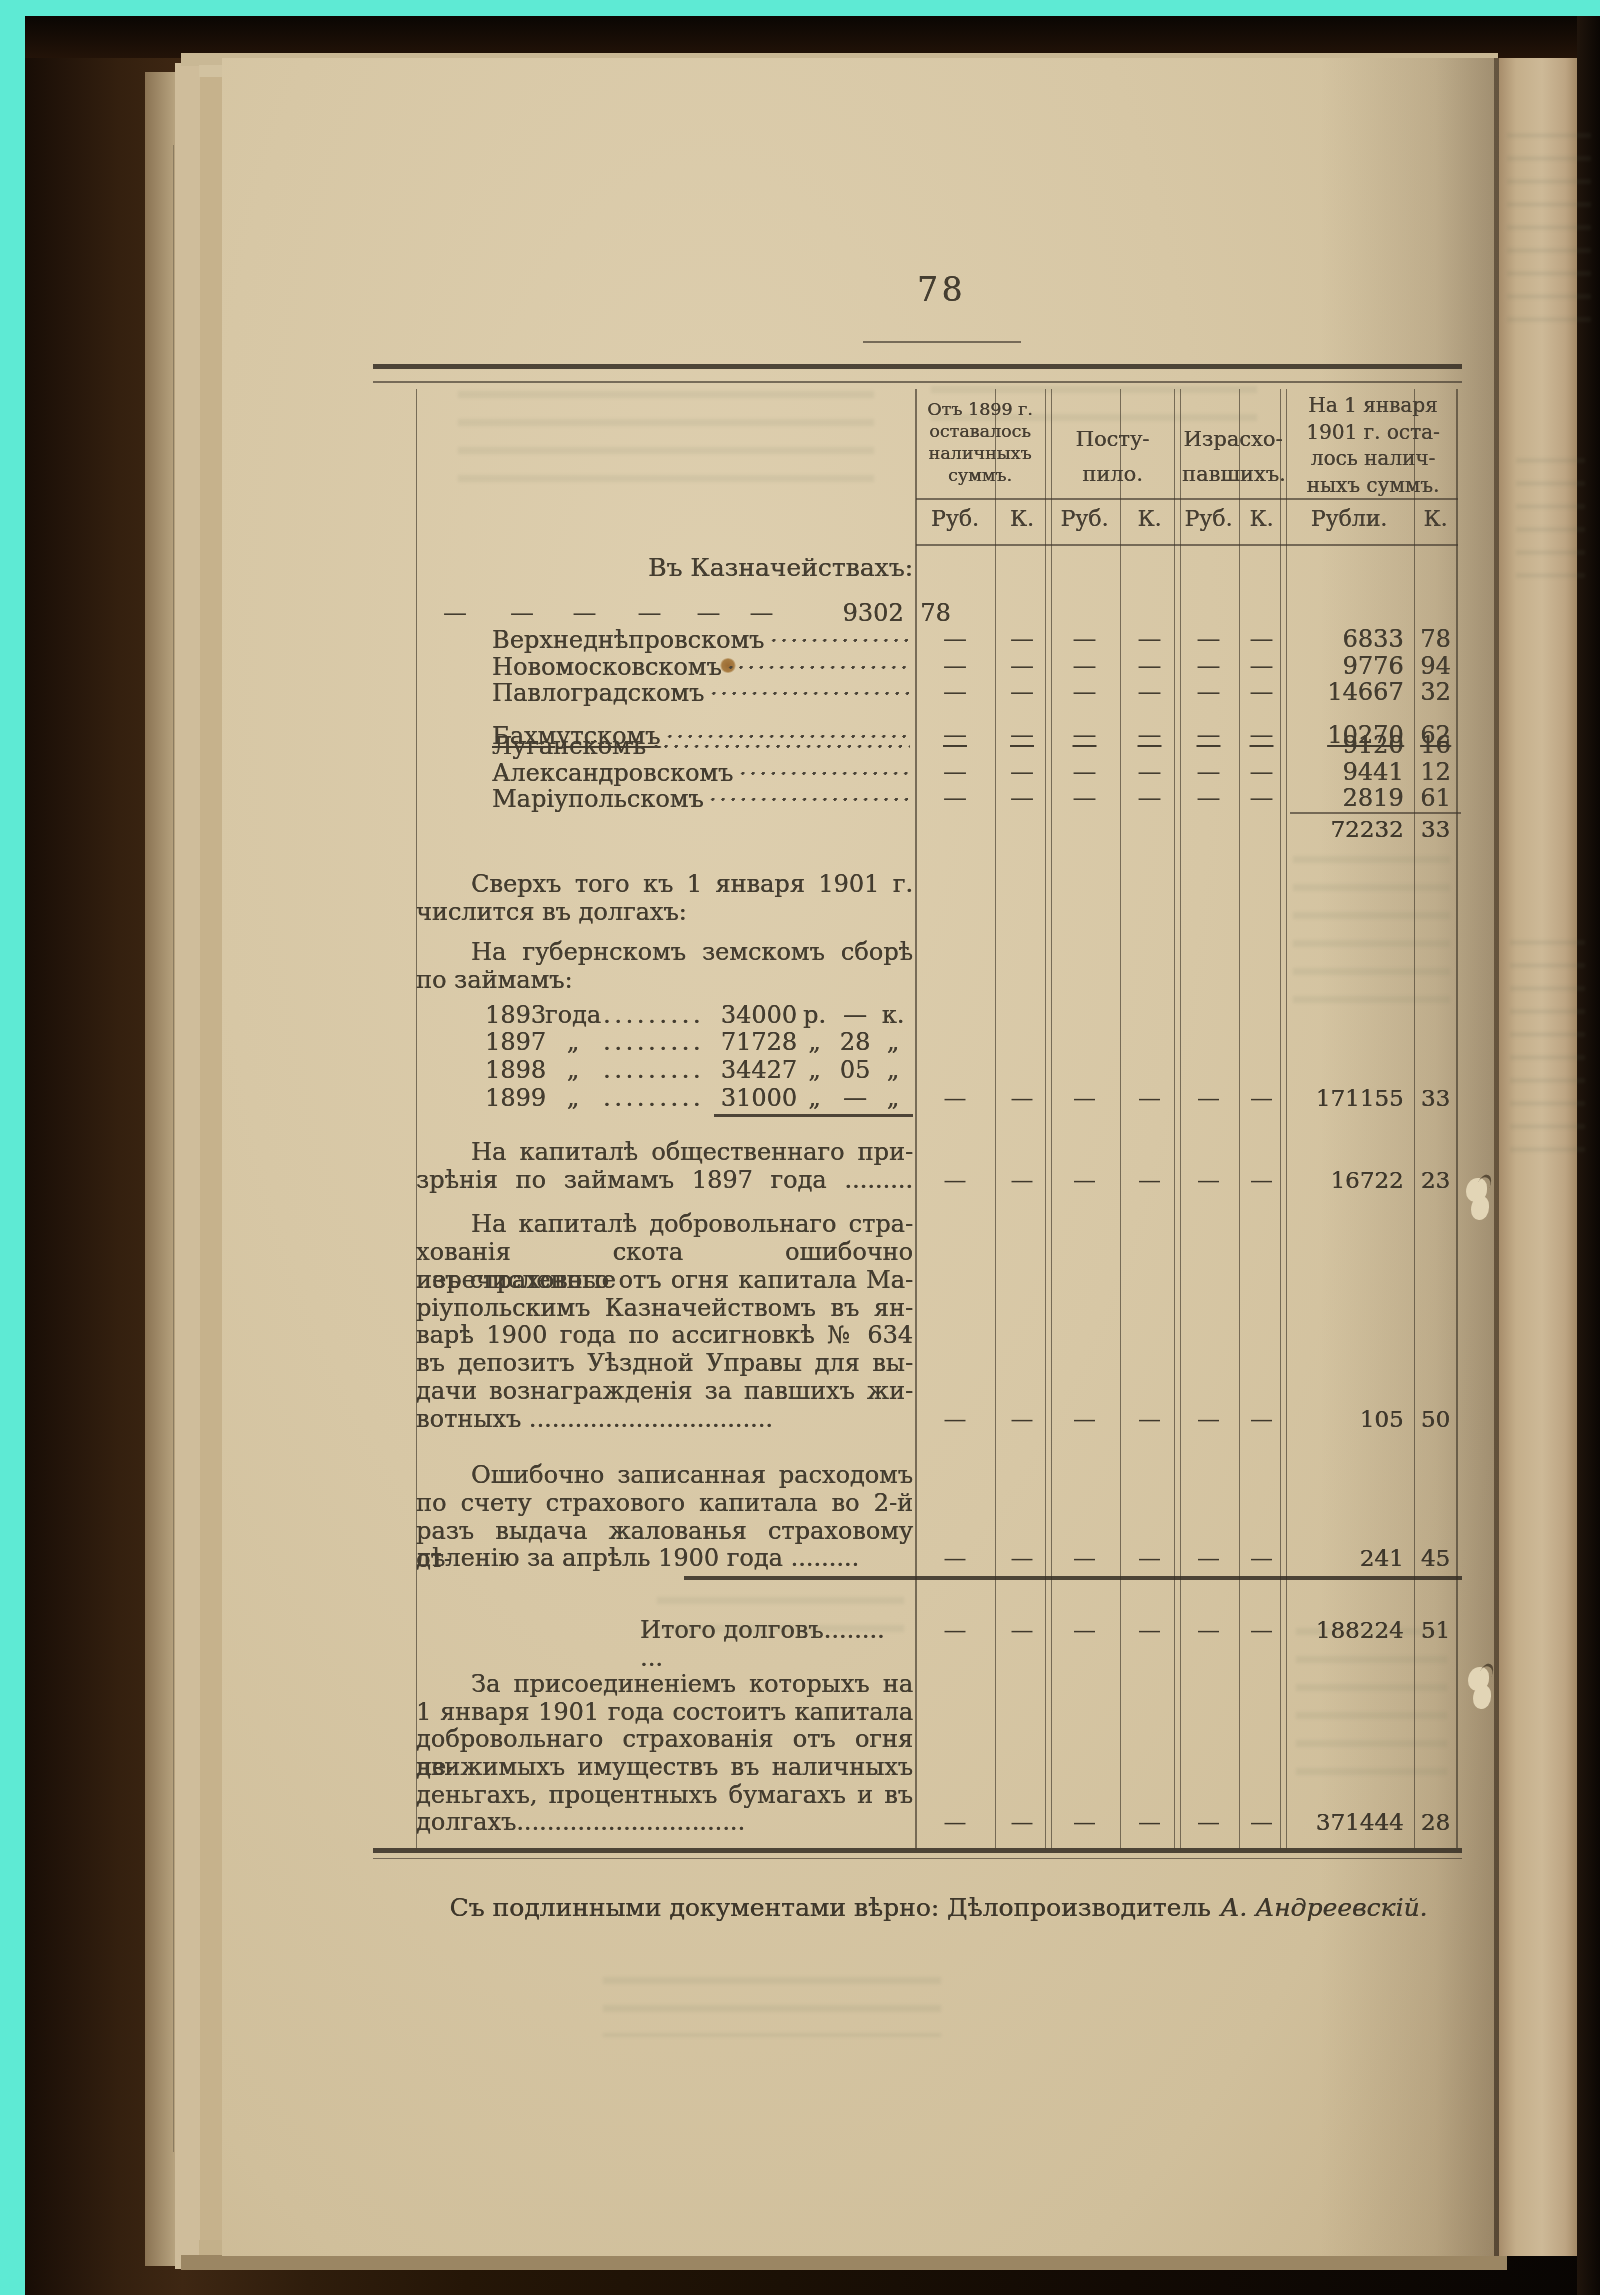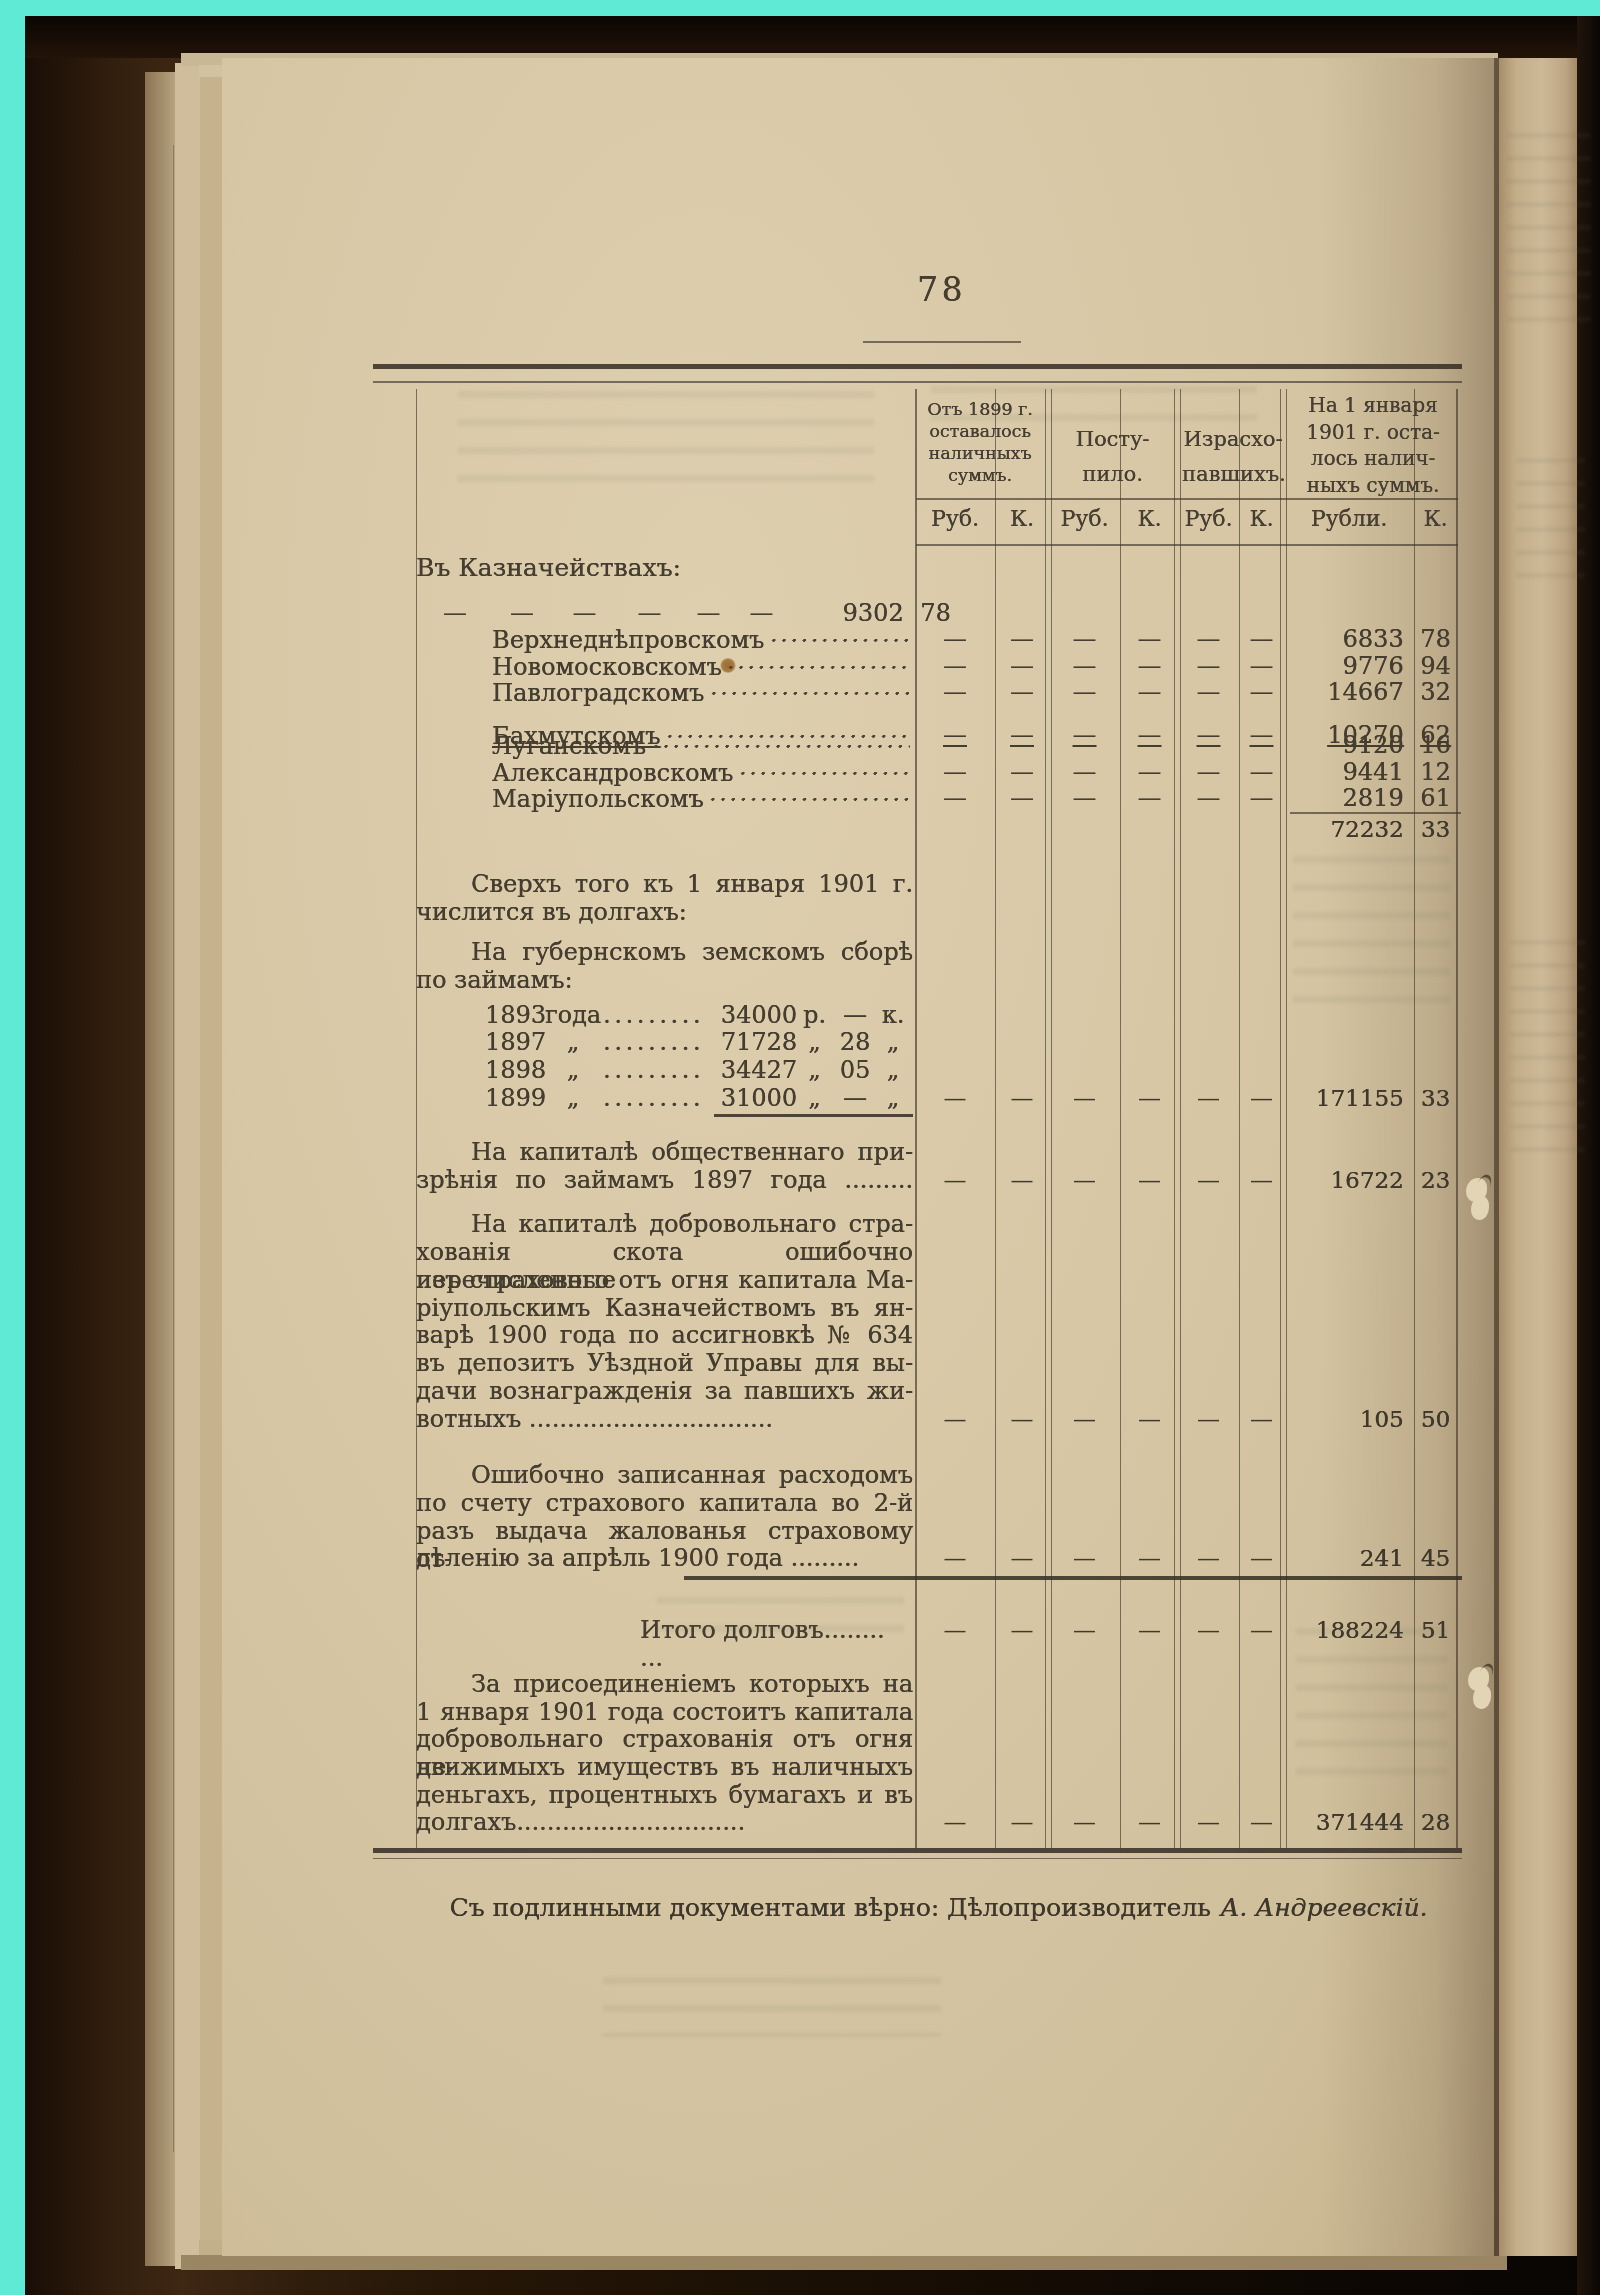--- a/index.html
+++ b/index.html
@@ -178,21 +178,21 @@
     <div class="cell w1 ink">Руб.</div>
     <div class="cell w2 ink">К.</div>
     <div class="cell w3 ink">Руб.</div>
     <div class="cell w4 ink">К.</div>
     <div class="cell w5 ink">Руб.</div>
     <div class="cell w6 ink">К.</div>
     <div class="cell w7 ink">Рубли.</div>
     <div class="cell w8 ink">К.</div>
   </div>
 
-  <div class="t ink" style="left:416px;top:553px;width:497px;text-align:left;font-size:25px;">Въ Казначействахъ:</div>
+  <div class="t ink" style="left:416px;top:553px;width:497px;text-align:right;font-size:25px;">Въ Казначействахъ:</div>
 
   <div class="trow" style="top:600px;">
     <div class="cell w1">—</div>
     <div class="cell w2">—</div>
     <div class="cell w3">—</div>
     <div class="cell w4">—</div>
     <div class="cell w5">—</div>
     <div class="cell w6">—</div>
     <div class="cell w7 val ink">9302</div>
     <div class="cell w8 ink">78</div>

